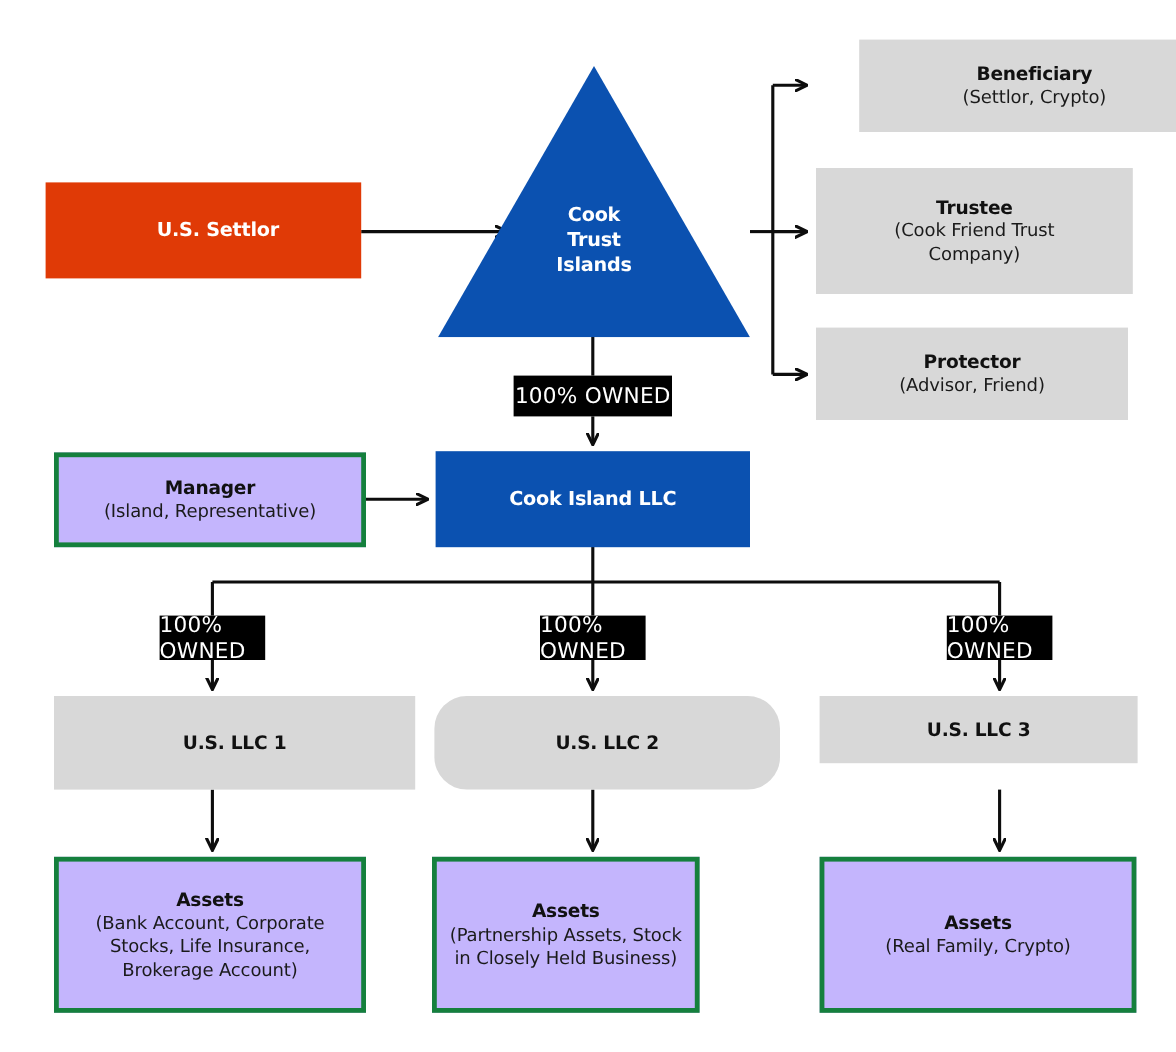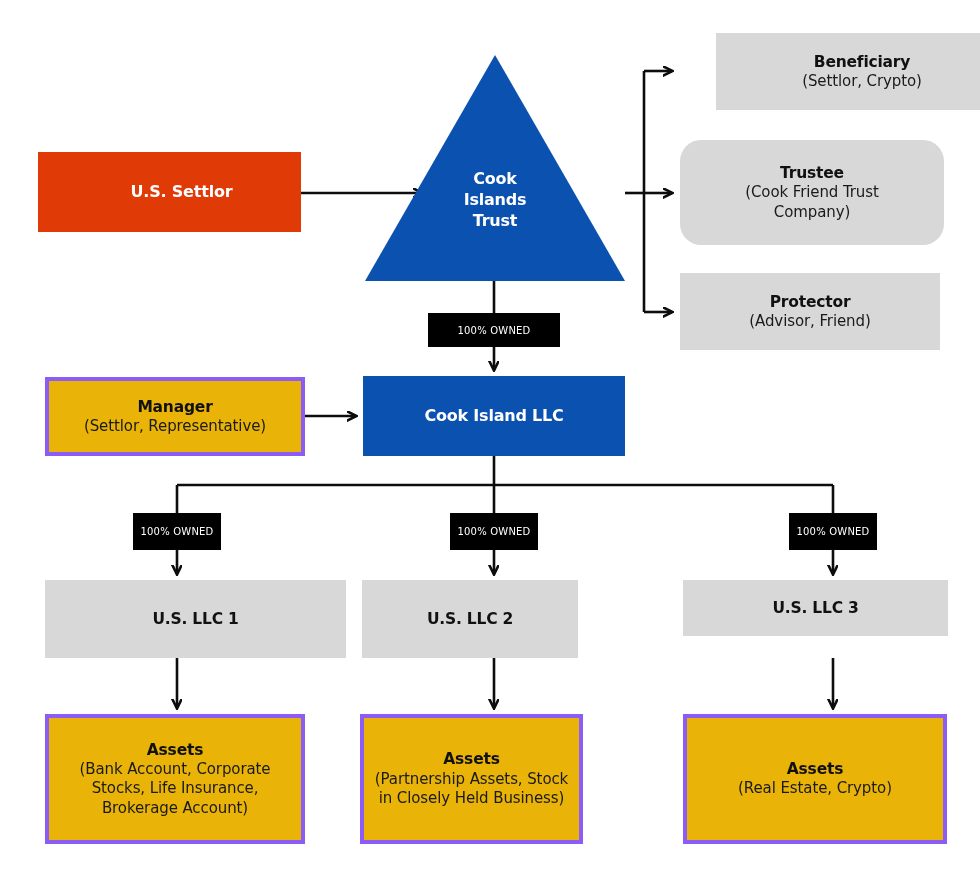--- a/index.html
+++ b/index.html
@@ -49,33 +49,33 @@
     background: #d8d8d8;
   }
 
   .box-blue-solid {
     background: #0b51b0;
     text-align: center;
   }
   .box-blue-solid .title { color: #ffffff; font-size: 16px; }
 
   .box-blue-outline {
-    background: #eab308;
-    border: 4px solid #8b5cf6;
+    background: #c4b5fd;
+    border: 4px solid #15803d;
   }
 
   .badge {
     position: absolute;
     box-sizing: border-box;
     background: #000000;
     color: #ffffff;
     display: flex;
     align-items: center;
     justify-content: center;
-    font-size: 10px;
+    font-size: 18px;
     font-weight: 500;
     letter-spacing: 0.2px;
     z-index: 5;
   }
 
   .triangle-wrap {
     position: absolute;
   }
   .triangle-wrap svg { display: block; }
   .tri-label {
@@ -148,81 +148,81 @@
   <div class="node box-red" style="left:38px; top:152px; width:263px; height:80px;">
     <div class="title">U.S. Settlor</div>
   </div>
 
   <div class="triangle-wrap" style="left:365px; top:55px; width:260px; height:226px;">
     <svg width="260" height="226" viewBox="0 0 260 226">
       <polygon points="130,0 260,226 0,226" fill="#0b51b0"></polygon>
     </svg>
     <div class="tri-label" style="top:114px;">
       <div>Cook</div>
+      <div>Trust</div>
       <div>Islands</div>
-      <div>Trust</div>
     </div>
   </div>
 
   <div class="node box-gray" style="left:716px; top:33px; width:292px; height:77px; padding:0 14px;">
     <div class="title">Beneficiary</div>
     <div class="sub">(Settlor, Crypto)</div>
   </div>
 
-  <div class="node box-gray" style="left:680px; top:140px; width:264px; height:105px; padding:0 40px;border-radius:21px;">
+  <div class="node box-gray" style="left:680px; top:140px; width:264px; height:105px; padding:0 40px;">
     <div class="title">Trustee</div>
     <div class="sub">(Cook Friend Trust Company)</div>
   </div>
 
   <div class="node box-gray" style="left:680px; top:273px; width:260px; height:77px; padding:0 14px;">
     <div class="title">Protector</div>
     <div class="sub">(Advisor, Friend)</div>
   </div>
 
   <div class="badge" style="left:428px; top:313px; width:132px; height:34px;">
     <span>100% OWNED</span>
   </div>
 
   <div class="node box-blue-outline" style="left:45px; top:377px; width:260px; height:79px; padding:0 8px;">
     <div class="title">Manager</div>
-    <div class="sub">(Settlor, Representative)</div>
+    <div class="sub">(Island, Representative)</div>
   </div>
 
   <div class="node box-blue-solid" style="left:363px; top:376px; width:262px; height:80px;">
     <div class="title">Cook Island LLC</div>
   </div>
 
   <div class="badge" style="left:133px; top:513px; width:88px; height:37px;">
     <span>100% OWNED</span>
   </div>
   <div class="badge" style="left:450px; top:513px; width:88px; height:37px;">
     <span>100% OWNED</span>
   </div>
   <div class="badge" style="left:789px; top:513px; width:88px; height:37px;">
     <span>100% OWNED</span>
   </div>
 
   <div class="node box-gray" style="left:45px; top:580px; width:301px; height:78px;">
     <div class="title">U.S. LLC 1</div>
   </div>
-  <div class="node box-gray" style="left:362px; top:580px; width:216px; height:78px;">
+  <div class="node box-gray" style="left:362px; top:580px; width:288px; height:78px;border-radius:27px;">
     <div class="title">U.S. LLC 2</div>
   </div>
   <div class="node box-gray" style="left:683px; top:580px; width:265px; height:56px;">
     <div class="title">U.S. LLC 3</div>
   </div>
 
   <div class="node box-blue-outline" style="left:45px; top:714px; width:260px; height:130px; padding:0 8px;">
     <div class="title">Assets</div>
     <div class="sub">(Bank Account, Corporate Stocks, Life Insurance, Brokerage Account)</div>
   </div>
 
   <div class="node box-blue-outline" style="left:360px; top:714px; width:223px; height:130px; padding:0 8px;">
     <div class="title">Assets</div>
     <div class="sub">(Partnership Assets, Stock in Closely Held Business)</div>
   </div>
 
   <div class="node box-blue-outline" style="left:683px; top:714px; width:264px; height:130px; padding:0 14px;">
     <div class="title">Assets</div>
-    <div class="sub">(Real Estate, Crypto)</div>
+    <div class="sub">(Real Family, Crypto)</div>
   </div>
 
 </div>
 
 </body></html>

